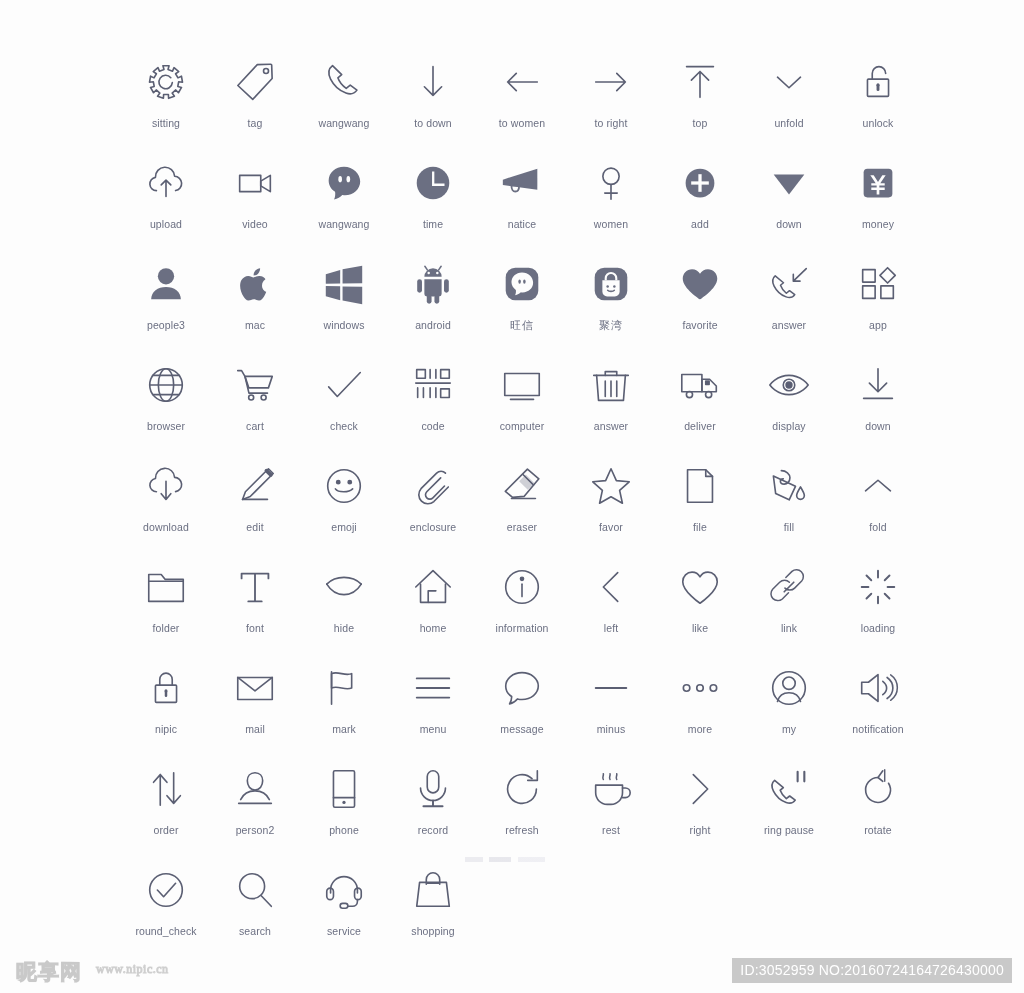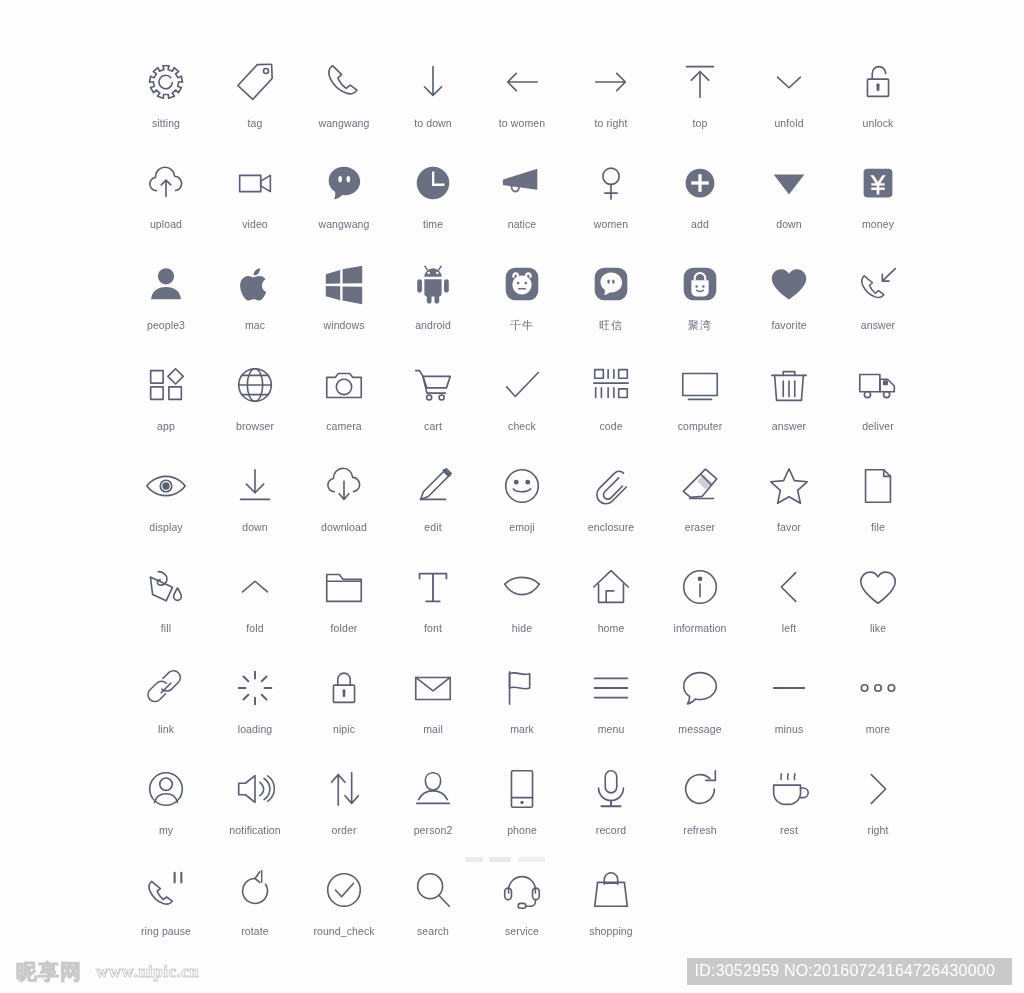--- a/index.html
+++ b/index.html
@@ -54,30 +54,30 @@
   #wm-logo {
     position: absolute; left: 16px; top: 8px;
     font-size: 21px; font-weight: bold; color: #ffffff;
     -webkit-text-stroke: 1px #c9c9c9;
     text-shadow: 0 0 1px #d2d2d2;
     letter-spacing: 1px;
     user-select: none;
   }
   #wm-url {
     position: absolute; left: 96px; top: 12px;
-    font-size: 17px; font-weight: bold; color: #ffffff;
+    font-size: 12px; font-weight: normal; color: #ffffff;
     -webkit-text-stroke: 1px #cfcfcf;
     letter-spacing: .5px;
     font-family: "Liberation Serif", serif;
     user-select: none;
   }
   #id-badge {
     position: absolute; right: 12px; top: 8px;
     background: #c9c9c9; color: #ffffff;
-    font-size: 16px; padding: 4px 17px 5px 8px;
+    font-size: 14px; padding: 4px 8px 5px 8px;
     letter-spacing: .2px;
     white-space: nowrap;
     font-family: "Liberation Sans", sans-serif;
   }
   
   #artifact {
     position: absolute; left: 465px; top: 857px;
     width: 80px; height: 5px;
     background: linear-gradient(90deg, #e9e9ee 0 22%, transparent 22% 30%, #e4e4ea 30% 58%, transparent 58% 66%, #ededf2 66% 100%);
     opacity: .85;
@@ -289,33 +289,20 @@
             <circle cx="28.5" cy="12.5" r="1.3" fill="#fdfdfd"></circle>
             <path d="M15.5 5.5l2.6 3.8M32.5 5.5l-2.6 3.8" fill="none" stroke="#6b6f82" stroke-width="1.6" stroke-linecap="round"></path>
           </svg>
         </div>
         <div class="lbl">android</div>
       </div>
       <div class="cell">
         <div class="glyph">
           <svg width="46" height="46" viewBox="0 0 48 48" fill="#6b6f82" stroke="none">
             <rect x="7" y="7" width="34" height="34" rx="10"></rect>
-            <path d="M15 16.5c0-2 1-3.5 2.5-3.5 1.6 0 2.5 1.9 2.5 4M33 16.5c0-2-1-3.5-2.5-3.5-1.6 0-2.5 1.9-2.5 4" fill="none" stroke="#fdfdfd" stroke-width="2.4" stroke-linecap="round"></path>
-            <path d="M24 15c6 0 10 4 10 9.5S30 35 24 35s-10-5-10-10.5S18 15 24 15z" fill="#fdfdfd"></path>
-            <circle cx="20" cy="23" r="1.4" fill="#6b6f82"></circle>
-            <circle cx="28" cy="23" r="1.4" fill="#6b6f82"></circle>
-            <path d="M20.5 29h7" fill="none" stroke="#6b6f82" stroke-width="1.6" stroke-linecap="round"></path>
-          </svg>
-        </div>
-        <div class="lbl cjk">千牛</div>
-      </div>
-      <div class="cell">
-        <div class="glyph">
-          <svg width="46" height="46" viewBox="0 0 48 48" fill="#6b6f82" stroke="none">
-            <rect x="7" y="7" width="34" height="34" rx="10"></rect>
             <path d="M24 12c-6.3 0-11 4.5-11 10 0 3.4 1.8 6.4 4.6 8.2.2 2.1 0 3.9-.8 5.6 2.6-.6 4.6-1.8 6-3.2.8.15 1.1.15 1.9.15 6.1 0 10.9-4.4 10.9-10C35.6 16.5 30.6 12 24 12z" fill="#fdfdfd"></path>
             <ellipse cx="21.5" cy="21.5" rx="1.3" ry="2.3" fill="#6b6f82"></ellipse>
             <ellipse cx="26.5" cy="21.5" rx="1.3" ry="2.3" fill="#6b6f82"></ellipse>
           </svg>
         </div>
         <div class="lbl cjk">旺信</div>
       </div>
       <div class="cell">
         <div class="glyph">
           <svg width="46" height="46" viewBox="0 0 48 48" fill="#6b6f82" stroke="none">
@@ -359,29 +346,20 @@
       </div>
       <div class="cell">
         <div class="glyph">
           <svg width="46" height="46" viewBox="0 0 48 48" fill="none" stroke="#5b5f73" stroke-width="1.7" stroke-linecap="round" stroke-linejoin="round">
             <circle cx="24" cy="24" r="17"></circle>
             <ellipse cx="24" cy="24" rx="8" ry="17"></ellipse>
             <path d="M7 24h34M10 14h28M10 34h28"></path>
           </svg>
         </div>
         <div class="lbl">browser</div>
-      </div>
-      <div class="cell">
-        <div class="glyph">
-          <svg width="46" height="46" viewBox="0 0 48 48" fill="none" stroke="#5b5f73" stroke-width="1.7" stroke-linecap="round" stroke-linejoin="round">
-            <path d="M6 16h9l3-4h12l3 4h9v21H6z"></path>
-            <circle cx="24" cy="26" r="8"></circle>
-          </svg>
-        </div>
-        <div class="lbl">camera</div>
       </div>
       <div class="cell">
         <div class="glyph">
           <svg width="46" height="46" viewBox="0 0 48 48" fill="none" stroke="#5b5f73" stroke-width="1.7" stroke-linecap="round" stroke-linejoin="round">
             <path d="M6 9h4l3.5 6M13.5 15H42l-4 12H17.5z"></path>
             <path d="M13.5 15l4.2 17.5H37"></path>
             <circle cx="20" cy="37" r="2.6"></circle>
             <circle cx="33" cy="37" r="2.6"></circle>
           </svg>
         </div>

